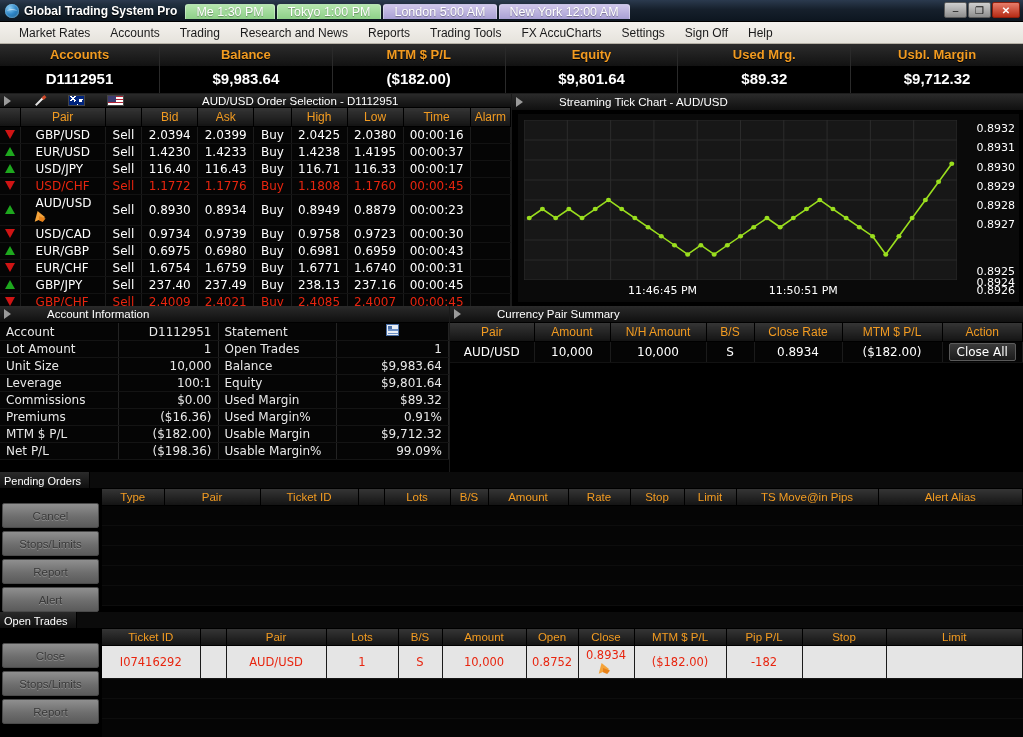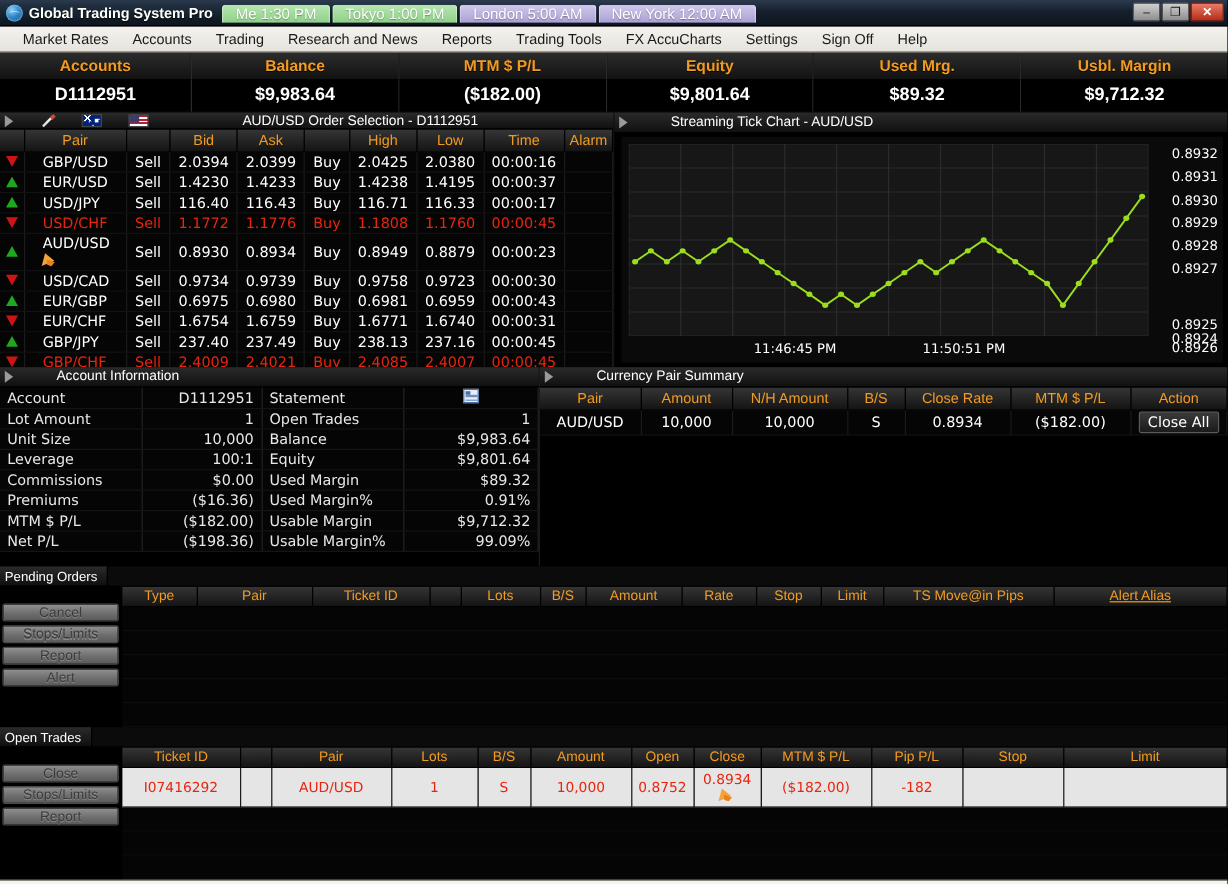--- a/index.html
+++ b/index.html
@@ -179,21 +179,21 @@
   .section { flex:none; display:flex; flex-direction:column; background:#000; }
   .section-tab { height:17px; display:flex; }
   .section-tab .lab {
      background: linear-gradient(to bottom,#2a2a2a 0%, #0f0f0f 100%);
      color:#fff; font-size:11px; padding:1px 8px 0 4px; border-right:1px solid #000;
      border-bottom:1px solid #000; white-space:nowrap; display:flex; align-items:center; }
   .section-tab .fill { flex:1; background:#0b0b0b; border-bottom:1px solid #000; }
   .section-body { display:flex; }
   .side-buttons { width:102px; flex:none; padding-top:14px; display:flex; flex-direction:column;
      gap:3px; background:#000; }
-  .side-btn { height:15px; margin-left:2px; width:97px;
+  .side-btn { height:25px; margin-left:2px; width:97px;
      background: linear-gradient(to bottom,#8f8f8f 0%, #6e6e6e 55%, #5a5a5a 100%);
      color:#3a3a3a; font-size:11.5px; display:flex; align-items:center; justify-content:center;
      border:1px solid #4a4a4a; border-radius:2px; text-shadow:0 1px 0 rgba(255,255,255,.25);
      cursor:default; }
   .section-grid { flex:1; }
   .section-grid table { width:100%; border-collapse:collapse; }
   .section-grid th {
      background: linear-gradient(to bottom,#353535 0%, #141414 100%);
      color:#f29b21; font-size:11.5px; font-weight:normal; padding:2px 2px;
      border-right:1px solid #000; border-bottom:1px solid #000; white-space:nowrap; }
@@ -611,21 +611,21 @@
                 <th style="width: 96px;">Pair</th>
                 <th style="width: 98px;">Ticket ID</th>
                 <th style="width: 26px;"></th>
                 <th style="width: 66px;">Lots</th>
                 <th style="width: 38px;">B/S</th>
                 <th style="width: 80px;">Amount</th>
                 <th style="width: 62px;">Rate</th>
                 <th style="width: 54px;">Stop</th>
                 <th style="width: 52px;">Limit</th>
                 <th style="width: 142px;">TS Move@in Pips</th>
-                <th style="width: auto; text-decoration: underline;">Alert Alias</th>
+                <th style="width: auto;">Alert Alias</th>
               </tr>
             </thead>
           <tbody id="po-body"></tbody>
         </table>
         <div class="empty-rows">
           <div></div>
             <div></div>
           <div></div>
             <div></div>
           <div></div>

